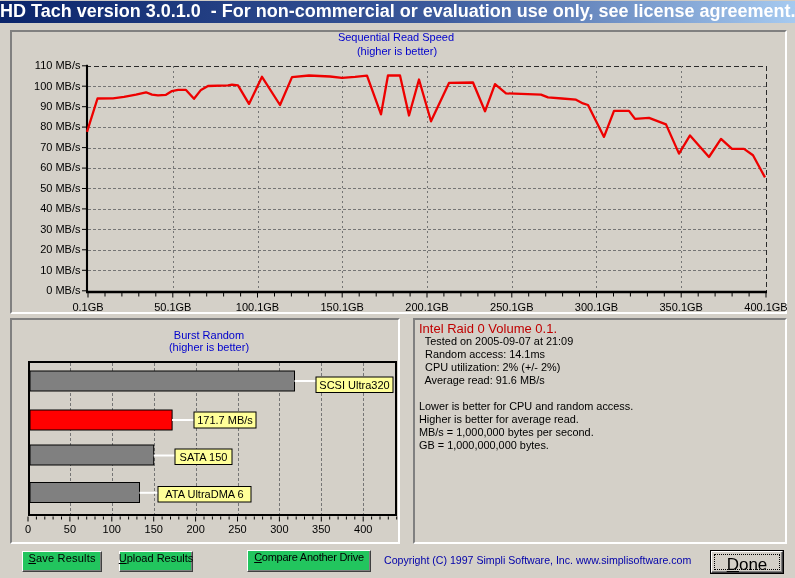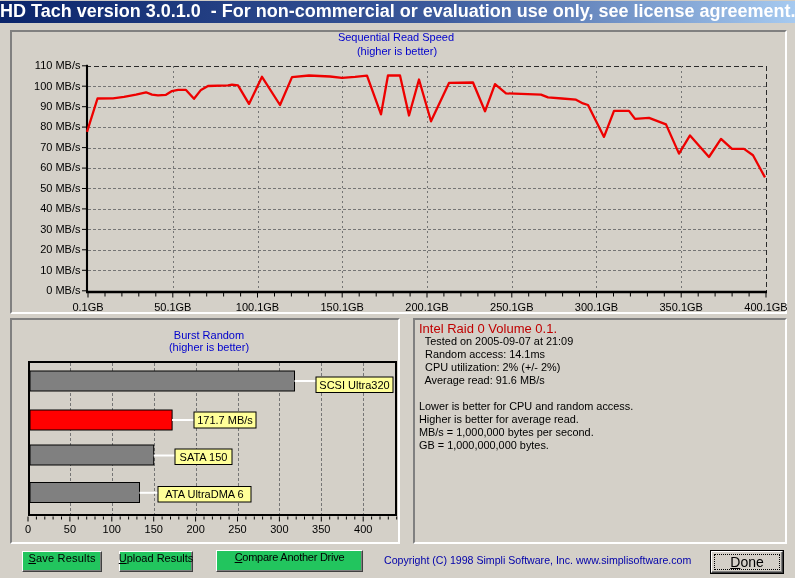--- a/index.html
+++ b/index.html
@@ -9,21 +9,21 @@
 #pmain{left:10px;top:30px;width:777px;height:284px}
 #pburst{left:10px;top:318px;width:390px;height:226px}
 #pinfo{left:413px;top:318px;width:374px;height:226px}
 .ctitle{position:absolute;color:#0000cc;font-size:11px;white-space:pre;transform:translateX(-50%)}
 #info{position:absolute;left:419px;top:322.5px;font-size:10.9px;line-height:12.9px;white-space:pre}
 #info .rh{color:#c00000;font-weight:normal;font-size:13px}
 #copy{position:absolute;left:384px;top:553.5px;color:#0000aa;font-size:10.6px}
 .btn{position:absolute;height:21px;background:#22c55e;border:1px solid;border-color:#fff #404040 #404040 #fff;box-shadow:inset -1px -1px 0 #808080;display:flex;justify-content:center;font-size:11px;white-space:pre;padding-bottom:3px}
 #bdone{position:absolute;left:710px;top:550px;width:74px;height:24px;background:#d4d0c8;border:1px solid #000}
 #bdone .in{position:absolute;left:0;top:0;right:0;bottom:0;border:1px solid;border-color:#fff #404040 #404040 #fff;box-shadow:inset -1px -1px 0 #808080}
-#bdone .foc{position:absolute;left:3px;top:3px;right:3px;bottom:3px;border:1px dotted #000;display:flex;align-items:center;justify-content:center;font-size:14px}
+#bdone .foc{position:absolute;left:3px;top:3px;right:3px;bottom:3px;border:1px dotted #000;display:flex;justify-content:center;font-size:17px}
 svg{position:absolute;left:0;top:0}
 svg text{font-family:"Liberation Sans",sans-serif}
 </style></head>
 <body>
 <div class="titlebar">
     <span>HD Tach version 3.0.1.0  - For non-commercial or evaluation use only, see license agreement.</span>
   </div>
 <div class="panel" id="pmain"></div>
 <div class="panel" id="pburst"></div>
 <div class="panel" id="pinfo"></div>
@@ -204,22 +204,22 @@
 <text x="111.8" y="533.0" text-anchor="middle" font-size="11">100</text>
 <text x="153.7" y="533.0" text-anchor="middle" font-size="11">150</text>
 <text x="195.6" y="533.0" text-anchor="middle" font-size="11">200</text>
 <text x="237.5" y="533.0" text-anchor="middle" font-size="11">250</text>
 <text x="279.4" y="533.0" text-anchor="middle" font-size="11">300</text>
 <text x="321.3" y="533.0" text-anchor="middle" font-size="11">350</text>
 <text x="363.2" y="533.0" text-anchor="middle" font-size="11">400</text>
 </g>
 </svg>
 <div id="info"><div class="rh">Intel Raid 0 Volume 0.1.</div><div>  Tested on 2005-09-07 at 21:09</div><div>  Random access: 14.1ms</div><div>  CPU utilization: 2% (+/- 2%)</div><div>  Average read: 91.6 MB/s</div><div>&nbsp;</div><div>Lower is better for CPU and random access.</div><div>Higher is better for average read.</div><div>MB/s = 1,000,000 bytes per second.</div><div>GB = 1,000,000,000 bytes.</div></div>
-<div id="copy">Copyright (C) 1998 Simpli Software, Inc. www.simplisoftware.com</div>
+<div id="copy">Copyright (C) 1997 Simpli Software, Inc. www.simplisoftware.com</div>
 <div class="btn" style="left:22px;top:551px;width:80px"><span style="letter-spacing:0.2px"><u>S</u>ave Results</span></div>
 <div class="btn" style="left:119px;top:551px;width:74px"><span><u>U</u>pload Results</span></div>
-<div class="btn" style="left:216px;top:550px;width:147px;height:22px"><span style="letter-spacing:-0.25px"><u>C</u>ompare Another Drive</span></div>
+<div class="btn" style="left:247px;top:550px;width:124px;height:22px"><span style="letter-spacing:-0.25px"><u>C</u>ompare Another Drive</span></div>
 <div id="bdone">
     <div class="in"></div>
     <div class="foc">
       <span><u>D</u>one</span>
     </div>
   </div>
 
 </body></html>

